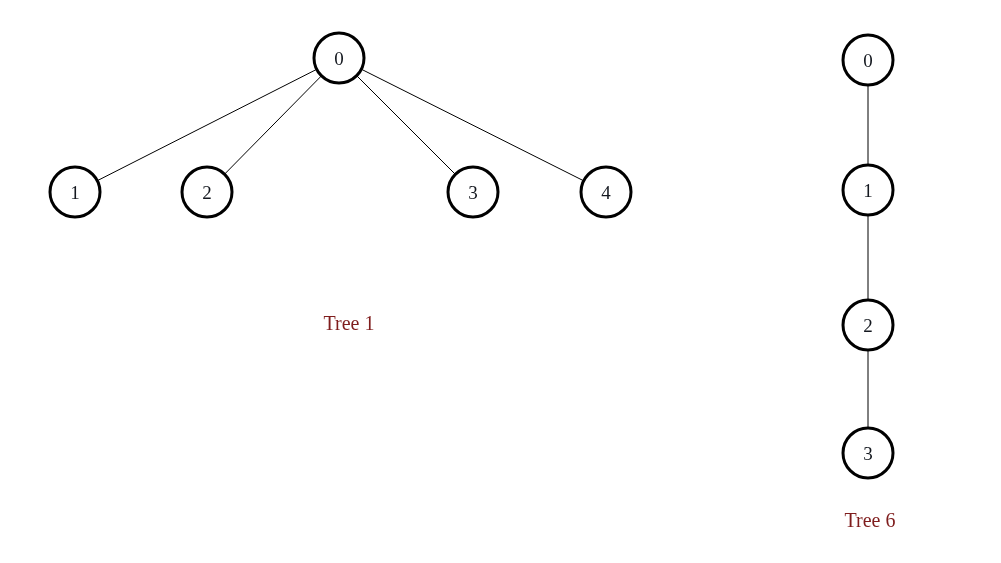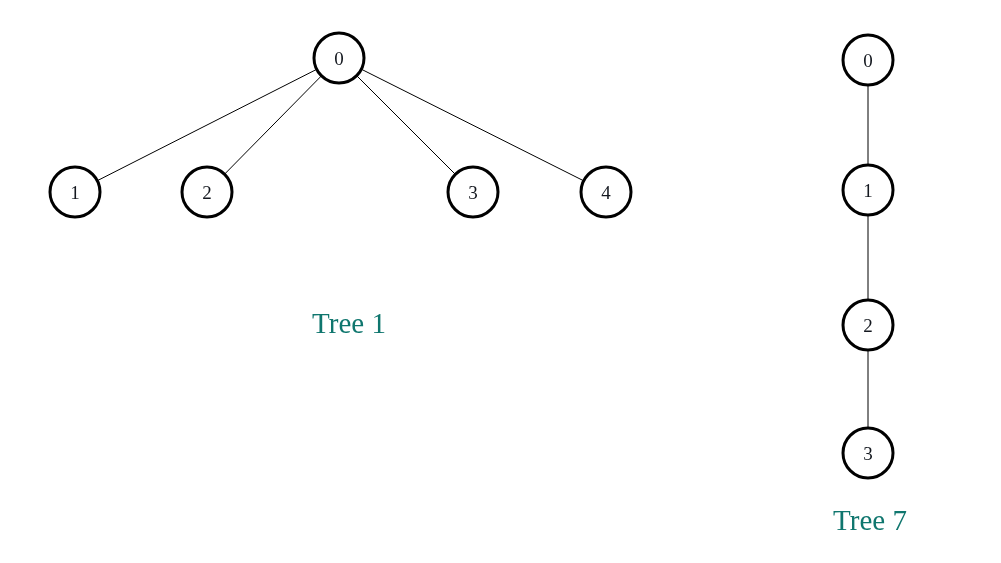--- a/index.html
+++ b/index.html
@@ -26,22 +26,22 @@
     display: block;
   }
   svg text.node-label {
     font-family: "Liberation Serif", serif;
     font-size: 19px;
     fill: #14181f;
   }
   .caption {
     position: absolute;
     transform: translate(-50%, -50%);
-    font-size: 29px;
-    color: #0f766e;
+    font-size: 20px;
+    color: #7f1d1d;
     white-space: nowrap;
   }
   .caption-tree1 { left: 349px; top: 323px; }
   .caption-tree2 { left: 870px; top: 520px; }
 </style>
 </head>
 <body>
 
 <div class="stage">
   <svg id="diagram-svg" width="1001" height="563" viewBox="0 0 1001 563">
@@ -69,14 +69,14 @@
         <text x="868" y="60" text-anchor="middle" dominant-baseline="central" class="node-label">0</text>
         <circle cx="868" cy="190" r="25" fill="#ffffff" stroke="#000000" stroke-width="3"></circle>
         <text x="868" y="190" text-anchor="middle" dominant-baseline="central" class="node-label">1</text>
         <circle cx="868" cy="325" r="25" fill="#ffffff" stroke="#000000" stroke-width="3"></circle>
         <text x="868" y="325" text-anchor="middle" dominant-baseline="central" class="node-label">2</text>
         <circle cx="868" cy="453" r="25" fill="#ffffff" stroke="#000000" stroke-width="3"></circle>
         <text x="868" y="453" text-anchor="middle" dominant-baseline="central" class="node-label">3</text>
       </g>
     </svg>
   <div class="caption caption-tree1">Tree 1</div>
-  <div class="caption caption-tree2">Tree 7</div>
+  <div class="caption caption-tree2">Tree 6</div>
 </div>
 
 </body></html>

